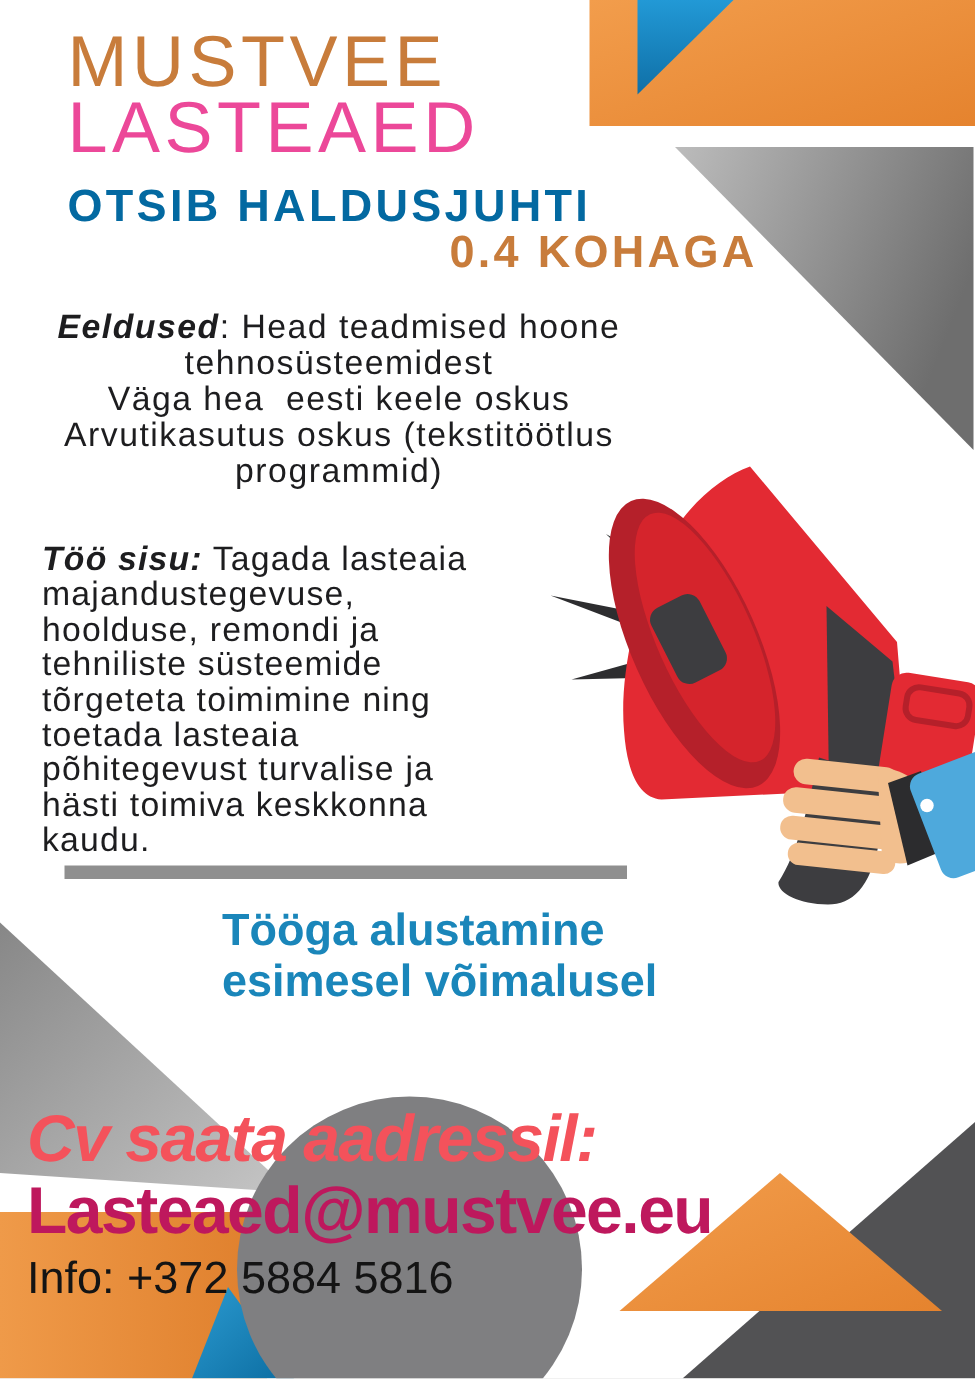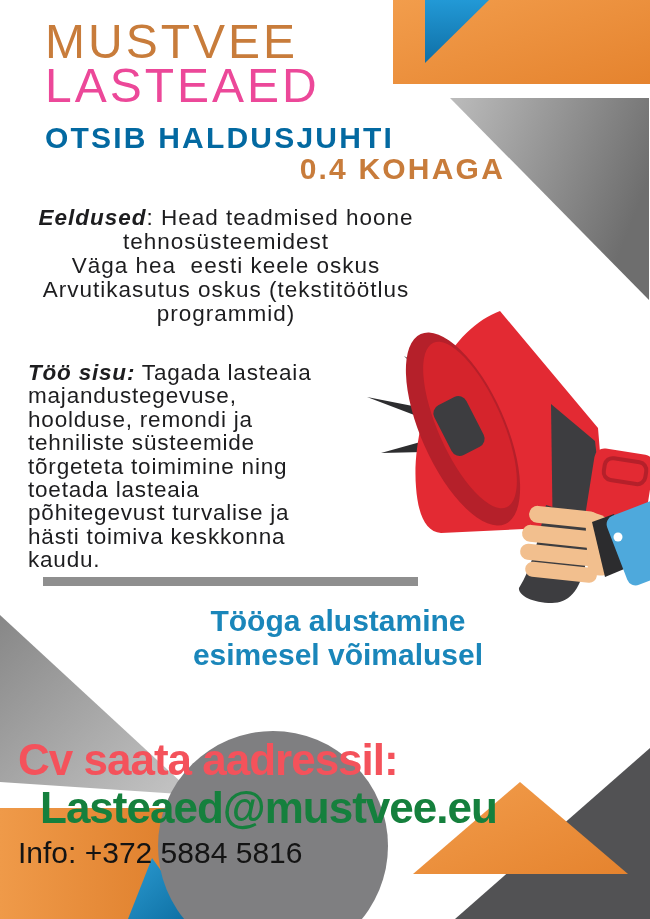--- a/index.html
+++ b/index.html
@@ -19,21 +19,21 @@
 
   
   #requirements{left:6px;top:206px;width:440px;text-align:center;
     font-size:22.5px;line-height:24px;letter-spacing:1px;color:#1d1d1f;}
   #duties{left:28px;top:361px;width:372px;text-align:left;
     font-size:22.5px;line-height:23.4px;letter-spacing:0.8px;color:#1d1d1f;}
   .bi{font-weight:bold;font-style:italic;}
 
   #divider{position:absolute;left:43px;top:577px;width:375px;height:9px;z-index:4;}
 
-  #start-info{left:148px;top:604px;width:380px;text-align:center;
+  #start-info{left:148px;top:604px;width:380px;text-align:left;
     font-size:30px;font-weight:800;line-height:33.5px;}
 
   #cta{left:18px;top:736px;width:560px;
     font-size:44px;font-weight:800;line-height:47.5px;letter-spacing:-1px;}
   #info-line{left:18px;top:836px;width:420px;font-size:30px;color:#141414;}
 </style>
 </head>
 <body>
 
 <div id="poster">
@@ -151,19 +151,19 @@
   </div>
 
   <div id="divider" style="background: rgb(143, 143, 143);"></div>
 
   <div class="txt" id="start-info">
     <div style="color: rgb(26, 134, 186);">Tööga alustamine</div>
     <div style="color: rgb(26, 134, 186);">esimesel võimalusel</div>
   </div>
 
   <div class="txt" id="cta">
-    <div style="color: rgb(244, 82, 91);">Cv saata aadressil:</div>
-    <div style="color: #15803d; margin-left: 22px;">Lasteaed@mustvee.eu</div>
+    <div style="color: rgb(244, 82, 91); font-style: italic;">Cv saata aadressil:</div>
+    <div style="color: #be185d;">Lasteaed@mustvee.eu</div>
   </div>
 
   <div class="txt" id="info-line">Info: +372 5884 5816</div>
 
 </div>
 
 </body></html>

